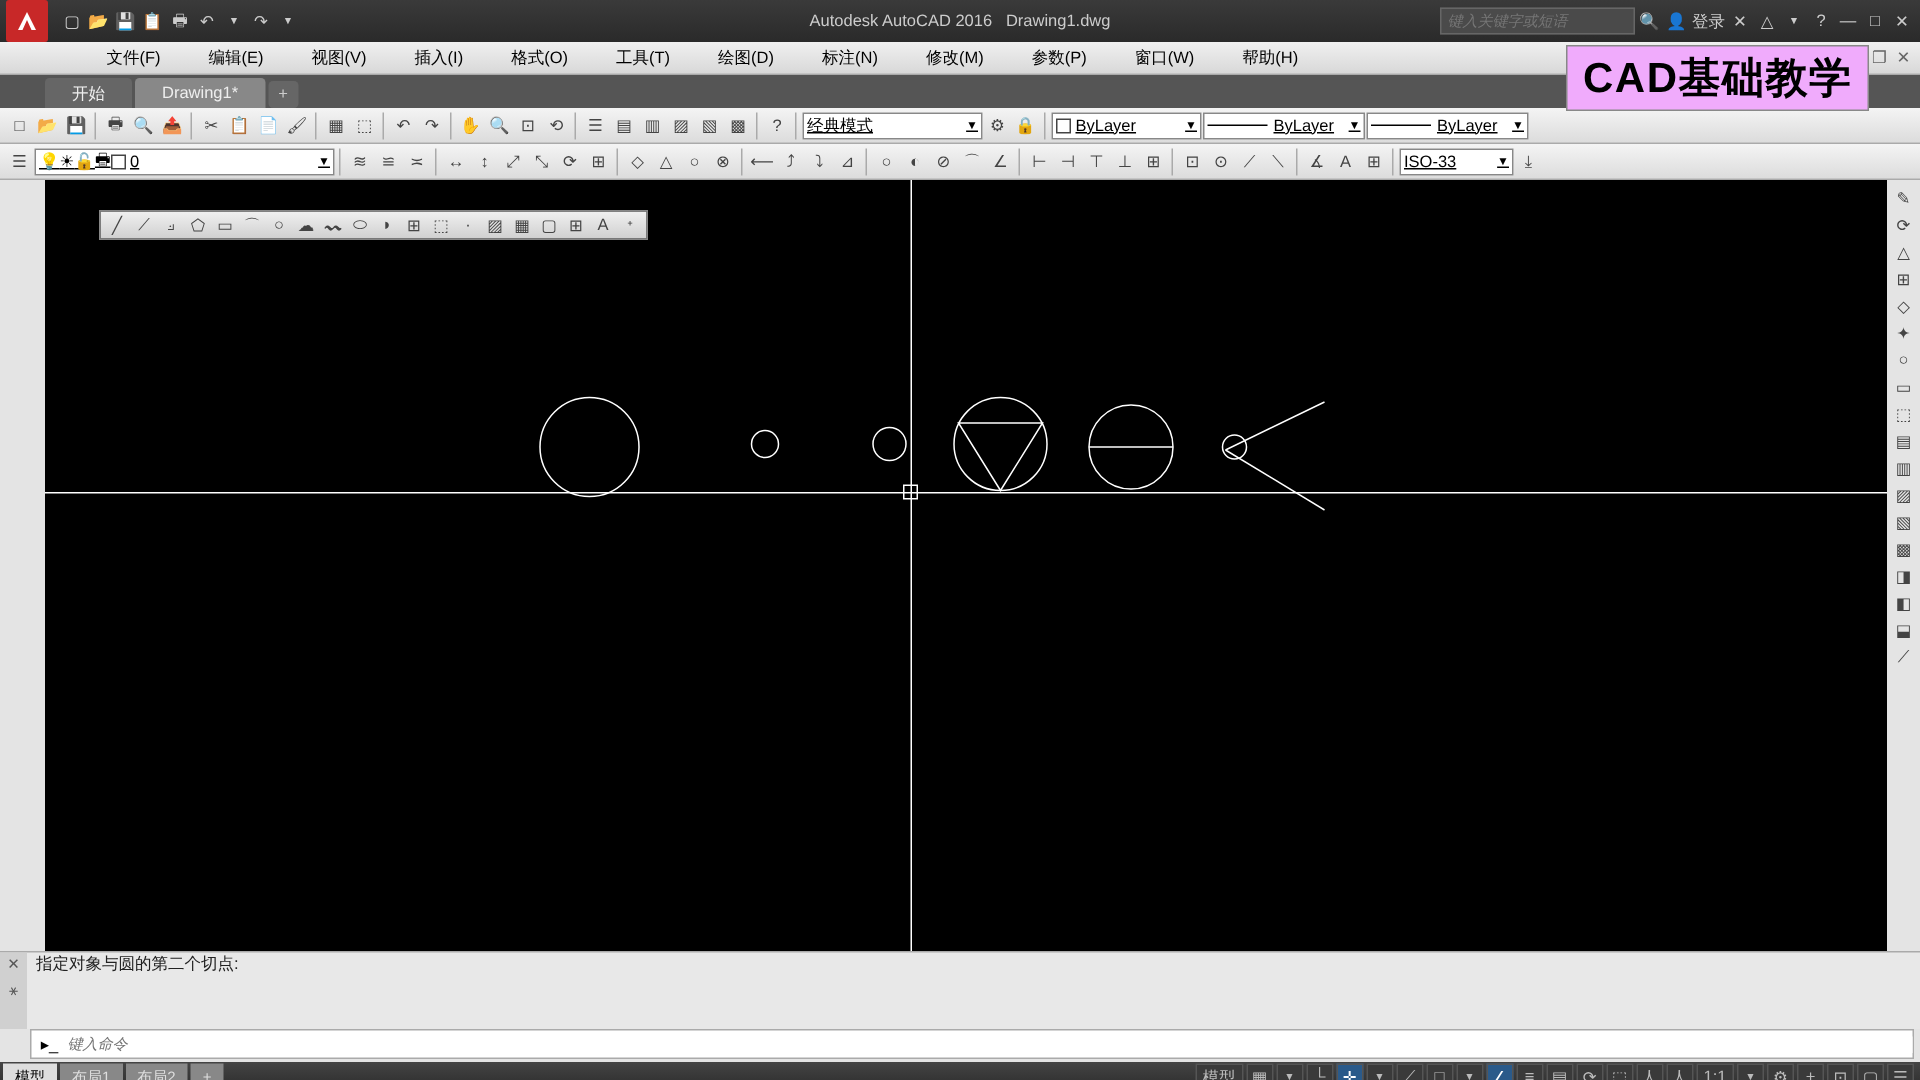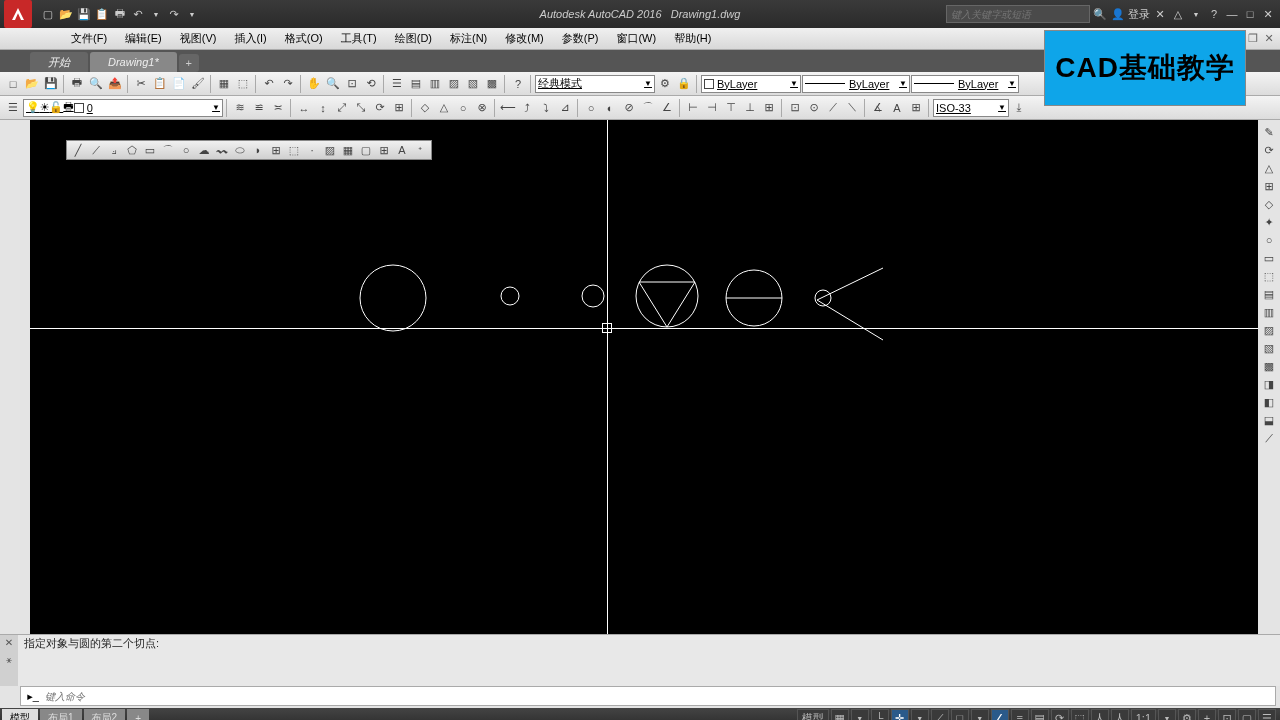--- a/index.html
+++ b/index.html
@@ -2,31 +2,31 @@
 <html><head>
 <meta charset="utf-8">
 <style>
 * { margin:0; padding:0; box-sizing:border-box; font-family:"Microsoft YaHei",SimSun,sans-serif; font-size:11px; }
 body { background:#e4e4e4; width:1280px; height:720px; overflow:hidden; position:relative; }
 .title-bar { height:28px; background:linear-gradient(#3a3a3a,#2a2a2a); display:flex; align-items:center; color:#bbb; position:relative; }
 .app-icon { width:28px; height:28px; background:#c82828; display:flex; align-items:center; justify-content:center; margin:0 4px; border-radius:2px; }
 .app-icon svg { width:18px; height:18px; }
 .qat { display:flex; gap:2px; margin-left:4px; }
 .qat-btn { width:16px; height:16px; display:flex; align-items:center; justify-content:center; color:#ccc; cursor:pointer; }
-.title-center { position:absolute; left:50%; transform:translateX(-50%); color:#ccc; font-size:11px;font-style:italic; }
+.title-center { position:absolute; left:50%; transform:translateX(-50%); color:#ccc; font-size:11px; }
 .title-right { position:absolute; right:4px; display:flex; gap:2px; align-items:center; }
-.search-box { width:144px; height:18px; background:#4a4a4a; border:1px solid #666; color:#888; padding:0 4px; font-size:10px; font-style:italic; }
+.search-box { width:130px; height:18px; background:#4a4a4a; border:1px solid #666; color:#888; padding:0 4px; font-size:10px; font-style:italic; }
 .title-ctrl { width:16px; height:16px; color:#ccc; display:flex; align-items:center; justify-content:center; cursor:pointer; }
-.watermark { position:absolute; right:34px; top:30px; background:#0ea5e9; color:#000; font-size:28px; font-weight:bold; padding:18px 10px; z-index:100; border:1px solid #888; letter-spacing:1px; }
-.menu-bar { height:22px; background:linear-gradient(#f0f0f0,#d8d8d8); display:flex; align-items:center; padding-left:65px; gap:6px; border-bottom:1px solid #aaa; position:relative; }
+.watermark { position:absolute; right:34px; top:30px; background:#f0abfc; color:#000; font-size:28px; font-weight:bold; padding:2px 10px; z-index:100; border:1px solid #888; letter-spacing:1px; }
+.menu-bar { height:22px; background:linear-gradient(#f0f0f0,#d8d8d8); display:flex; align-items:center; padding-left:65px; gap:20px; border-bottom:1px solid #aaa; position:relative; }
 .menu-item { padding:2px 6px; cursor:pointer; font-size:11px; }
 .menu-extra { position:absolute; right:4px; display:flex; gap:2px; }
 .menu-extra span { width:14px; height:14px; cursor:pointer; color:#666; display:flex; align-items:center; justify-content:center; }
 .file-tabs { height:22px; background:#555; display:flex; align-items:flex-end; padding-left:30px; }
-.ftab { height:20px; padding:2px 18px; background:#888; color:#eee; margin-right:2px; border-radius:3px 3px 0 0; font-size:11px; display:flex; align-items:center;font-style:italic; }
+.ftab { height:20px; padding:2px 18px; background:#888; color:#eee; margin-right:2px; border-radius:3px 3px 0 0; font-size:11px; display:flex; align-items:center; }
 .ftab.inactive { background:#666; }
 .ftab-add { width:20px; height:18px; background:#666; color:#ccc; display:flex; align-items:center; justify-content:center; border-radius:3px; cursor:pointer; }
 .toolbar-row { height:24px; background:linear-gradient(#f4f4f4,#dcdcdc); border-bottom:1px solid #aaa; display:flex; align-items:center; padding:0 4px; gap:1px; }
 .tbtn { width:18px; height:18px; display:flex; align-items:center; justify-content:center; cursor:pointer; color:#444; border:1px solid transparent; }
 .tsep { width:2px; height:18px; border-left:1px solid #aaa; margin:0 2px; }
 .dropdown { height:18px; background:#fff; border:1px solid #888; font-size:11px; padding:0 2px; display:flex; align-items:center; cursor:pointer;text-decoration:underline; }
 .dropdown .arrow { margin-left:auto; font-size:8px; }
 .layer-dd { width:200px; }
 .workspace-dd { width:120px; }
 .bylayer-dd { width:100px; }

